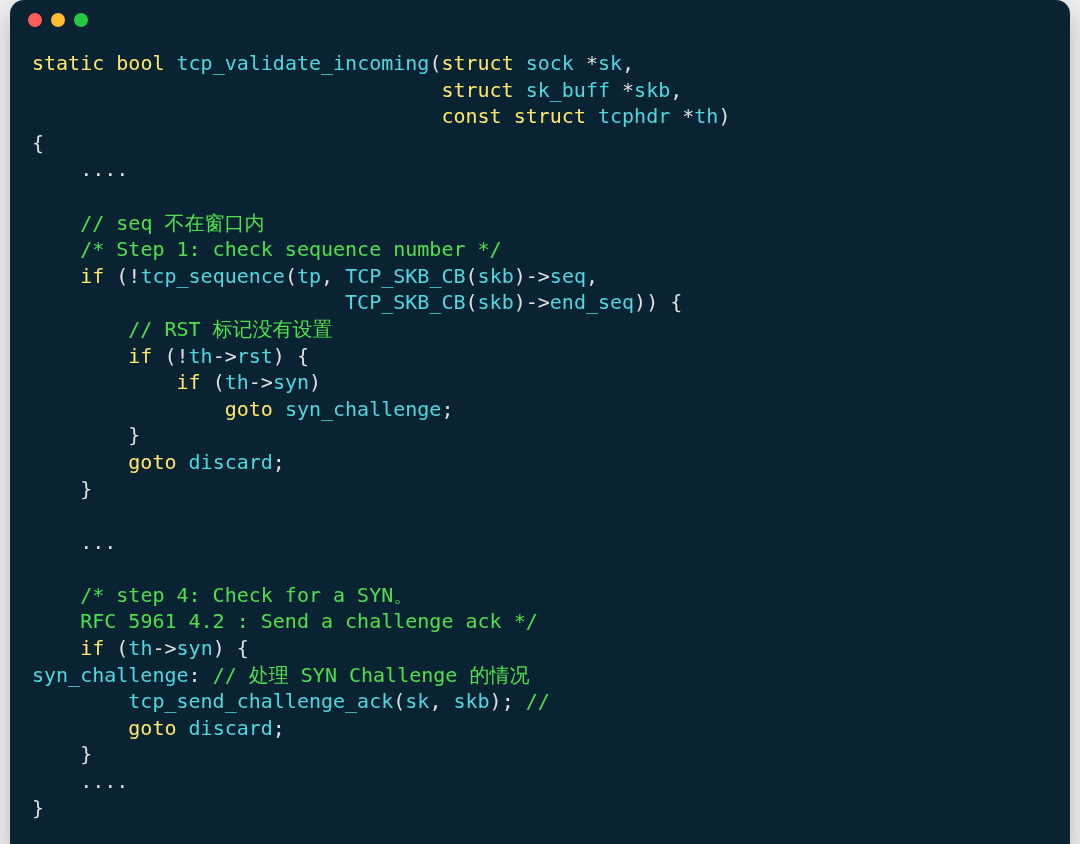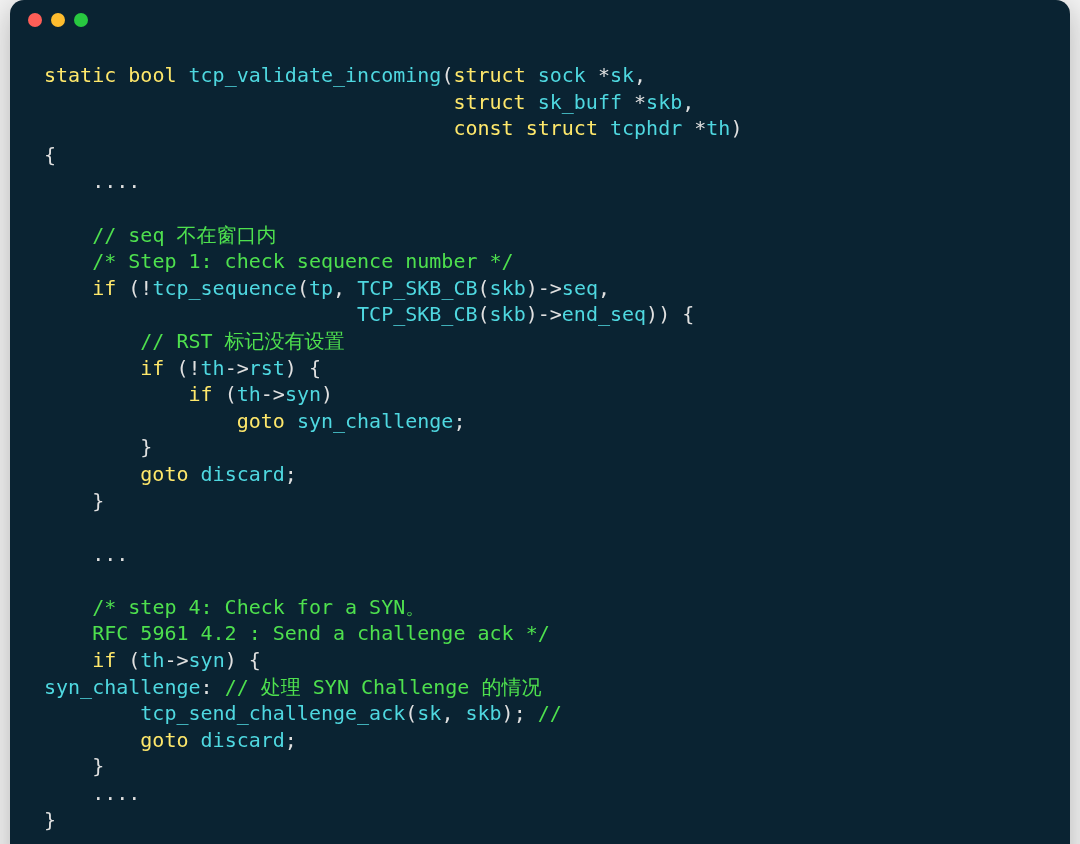--- a/index.html
+++ b/index.html
@@ -34,21 +34,21 @@
     padding-left:18px;
     gap:9px;
   }
   .dot{
     width:14px;height:14px;border-radius:50%;
   }
   .dot.red{background:var(--red);}
   .dot.yellow{background:var(--yellow);}
   .dot.green{background:var(--green);}
   pre.code{
-    margin:12px;
+    margin:0;
     padding:10px 22px 10px 22px;
     white-space:pre;
     font-family:inherit;
     font-size:inherit;
   }
   .kw{color:var(--kw);}
   .fn{color:var(--fn);}
   .cm{color:var(--comment);}
   .pn{color:var(--punct);}
 </style>

